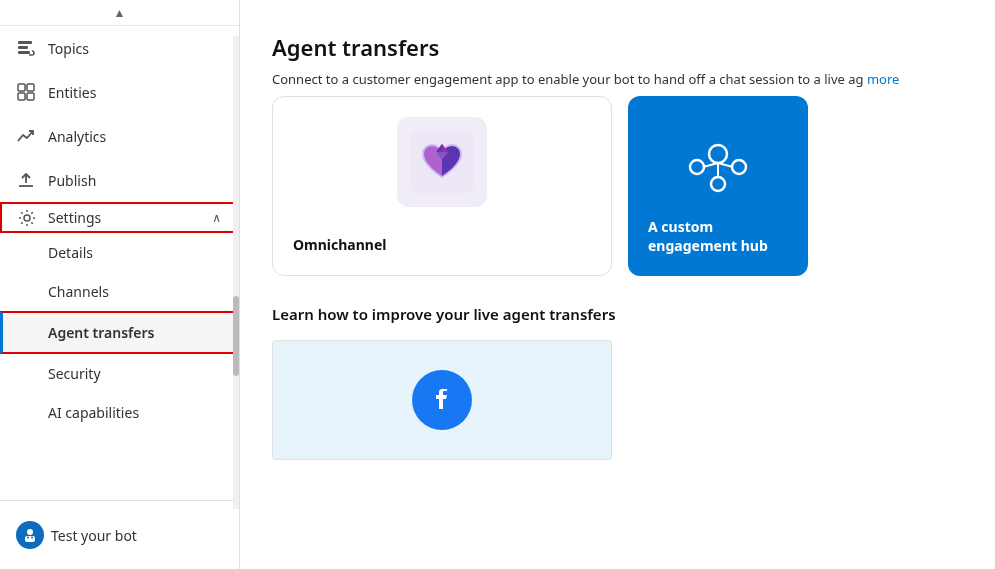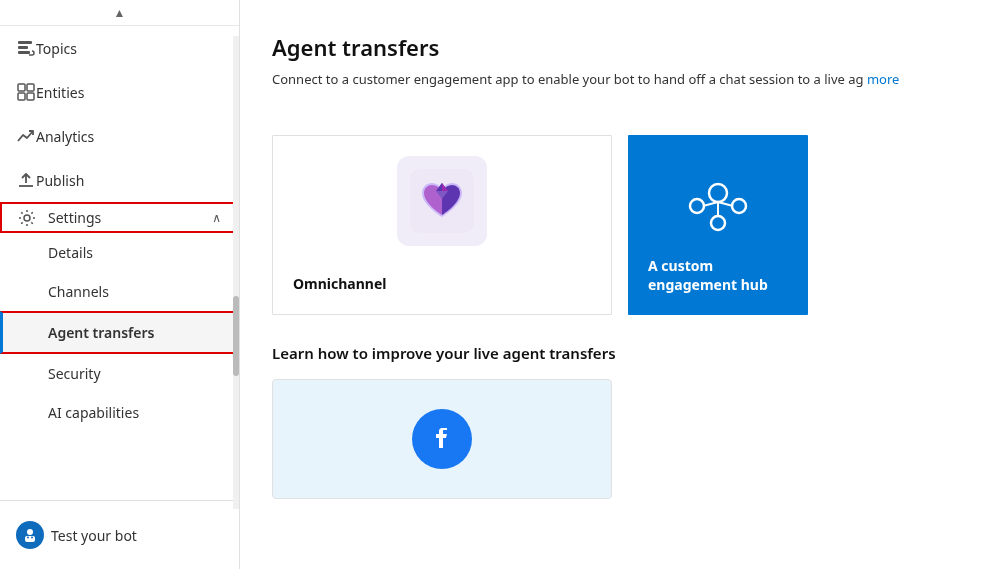--- a/index.html
+++ b/index.html
@@ -26,20 +26,21 @@
 
     .sidebar-scroll::-webkit-scrollbar {
       width: 6px;
     }
     .sidebar-scroll::-webkit-scrollbar-track { background: #f0f0f0; }
     .sidebar-scroll::-webkit-scrollbar-thumb { background: #bbb; border-radius: 3px; }
 
     .sidebar-nav-item {
       display: flex;
       align-items: center;
+      gap: 12px;
       padding: 12px 16px;
       cursor: pointer;
       color: #333;
       font-size: 14px;
       position: relative;
     }
 
     .sidebar-nav-item .icon {
       width: 20px;
       height: 20px;
@@ -158,29 +159,28 @@
     }
 
     .cards-row {
       display: flex;
       gap: 16px;
       margin-bottom: 28px;
     }
 
     .card {
       border: 1px solid #e0e0e0;
-      border-radius: 1px;
+      border-radius: 12px;
       padding: 20px;
       background: #fff;
       width: 340px;
       min-height: 180px;
       display: flex;
       flex-direction: column;
       align-items: flex-start;
-      margin-top: 39px;
     }
 
     
     .omnichannel-logo {
       width: 90px;
       height: 90px;
       background: #f0ecf8;
       border-radius: 12px;
       display: flex;
       align-items: center;

